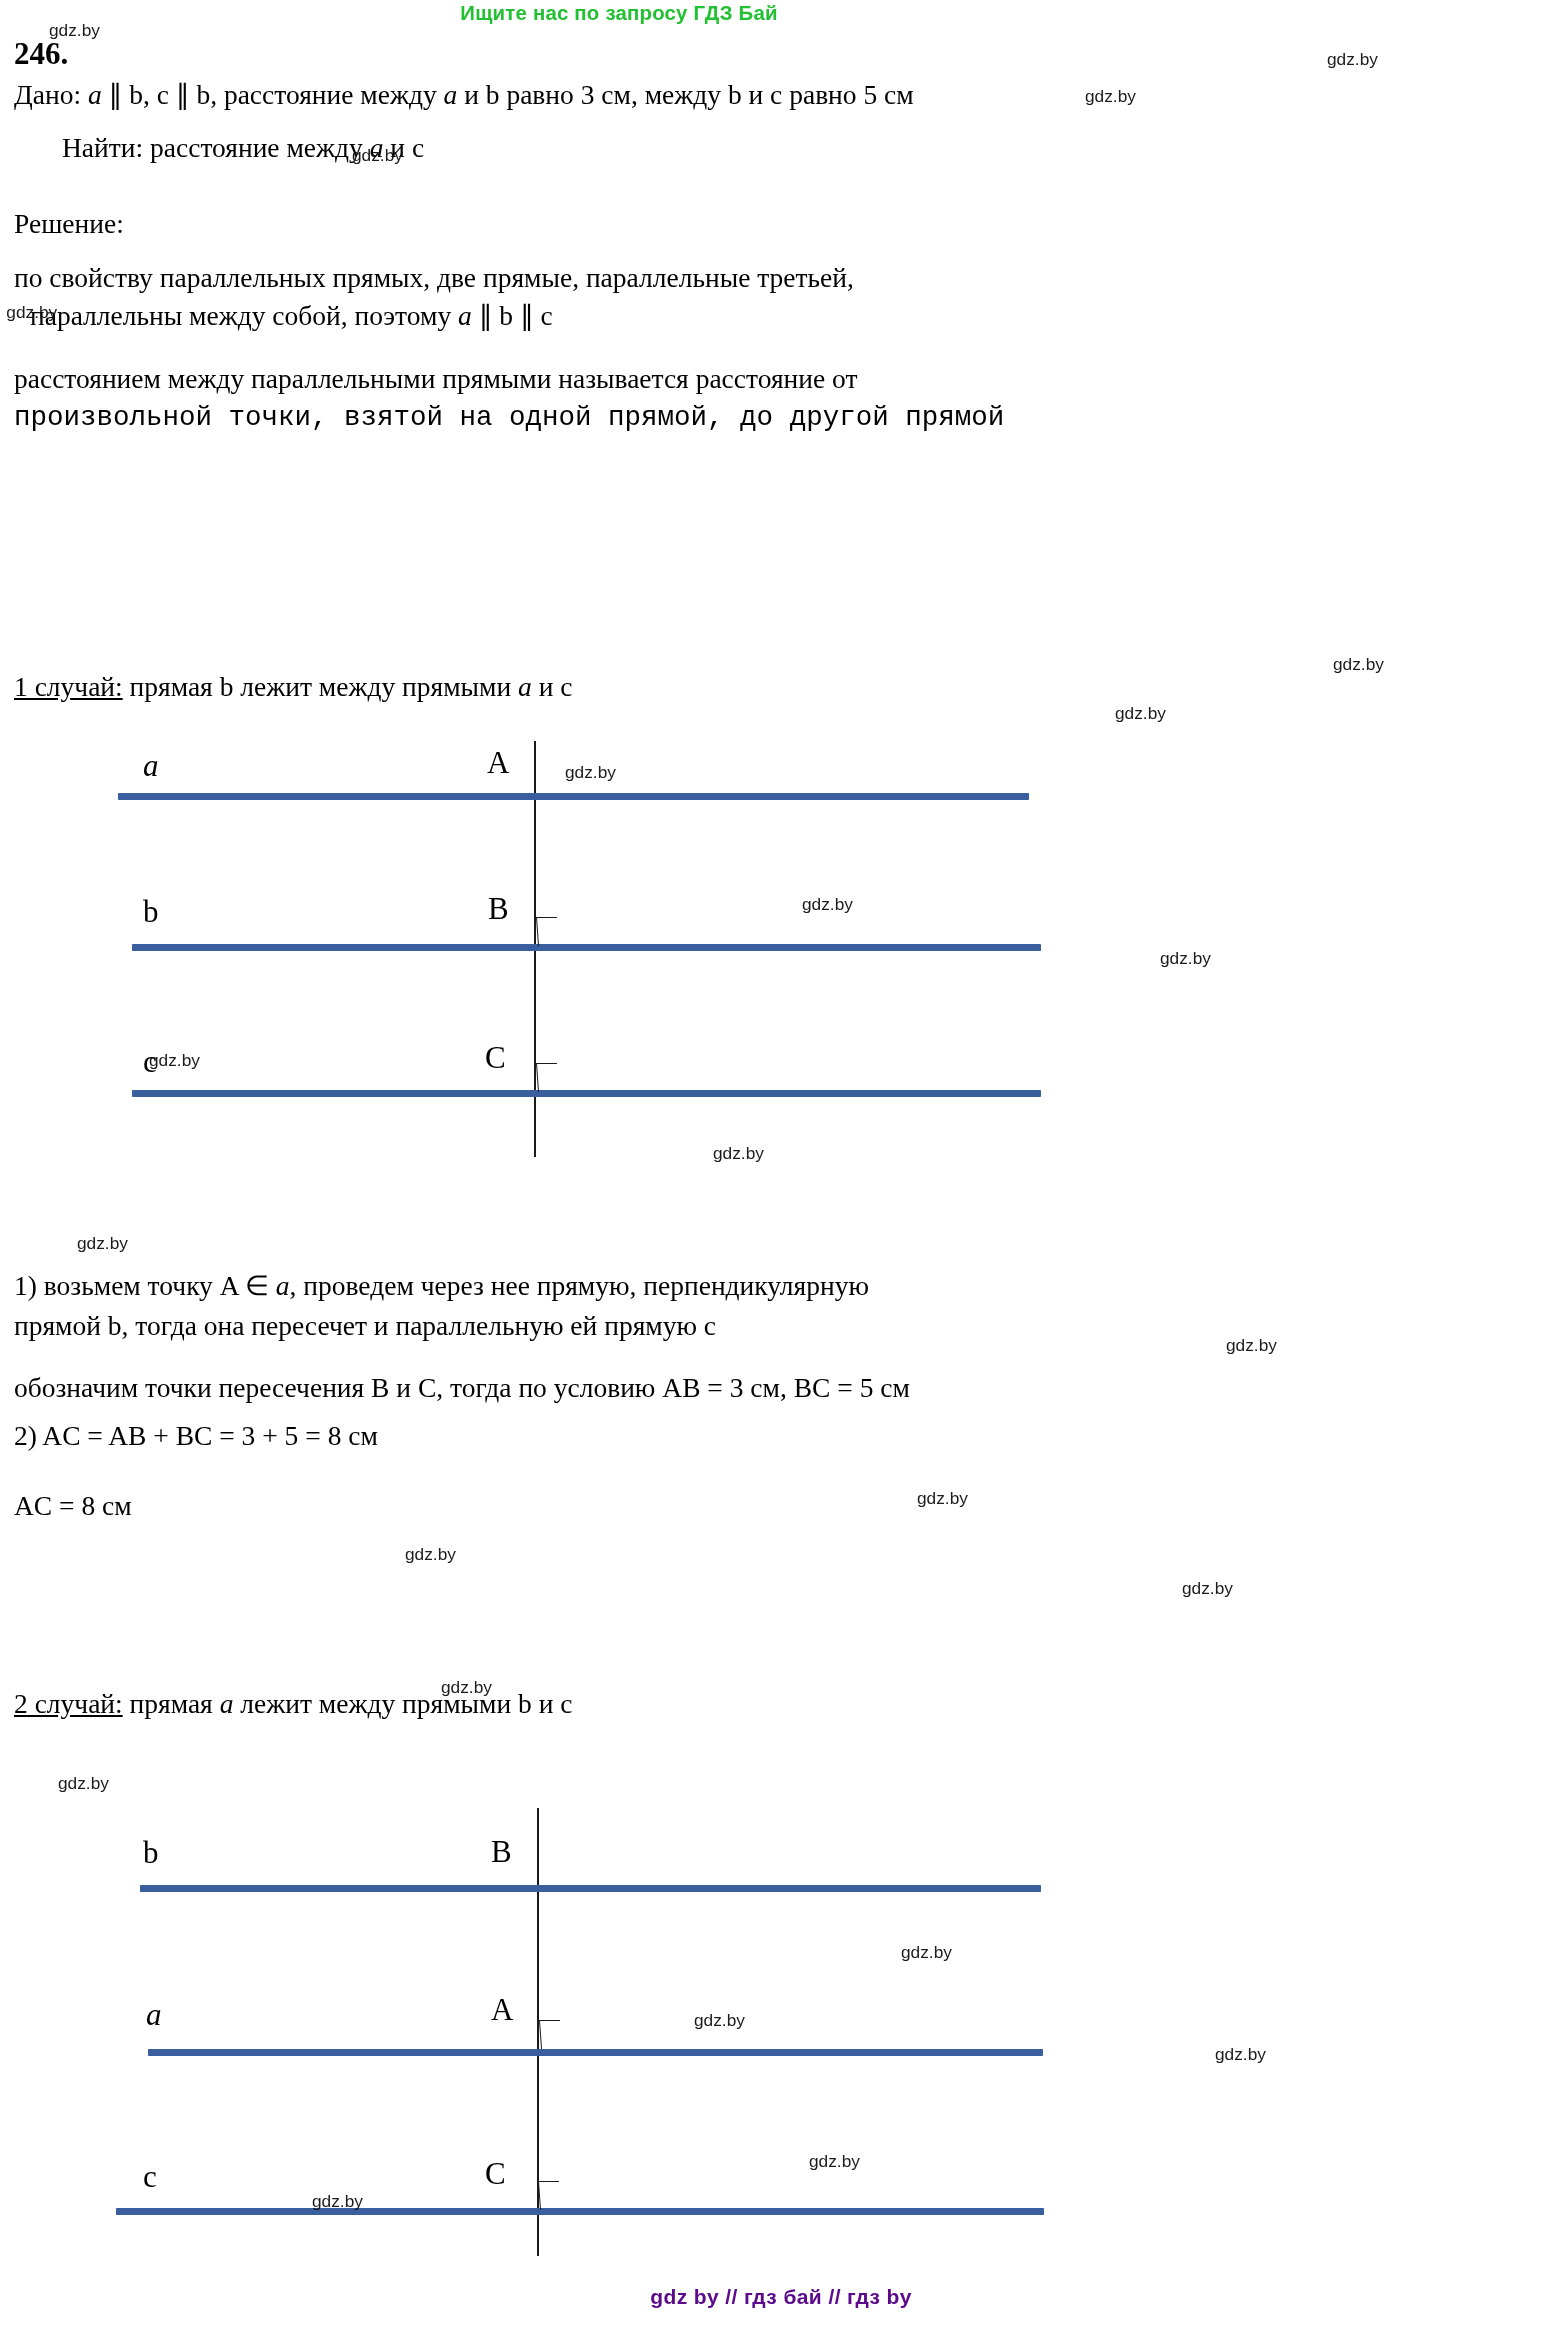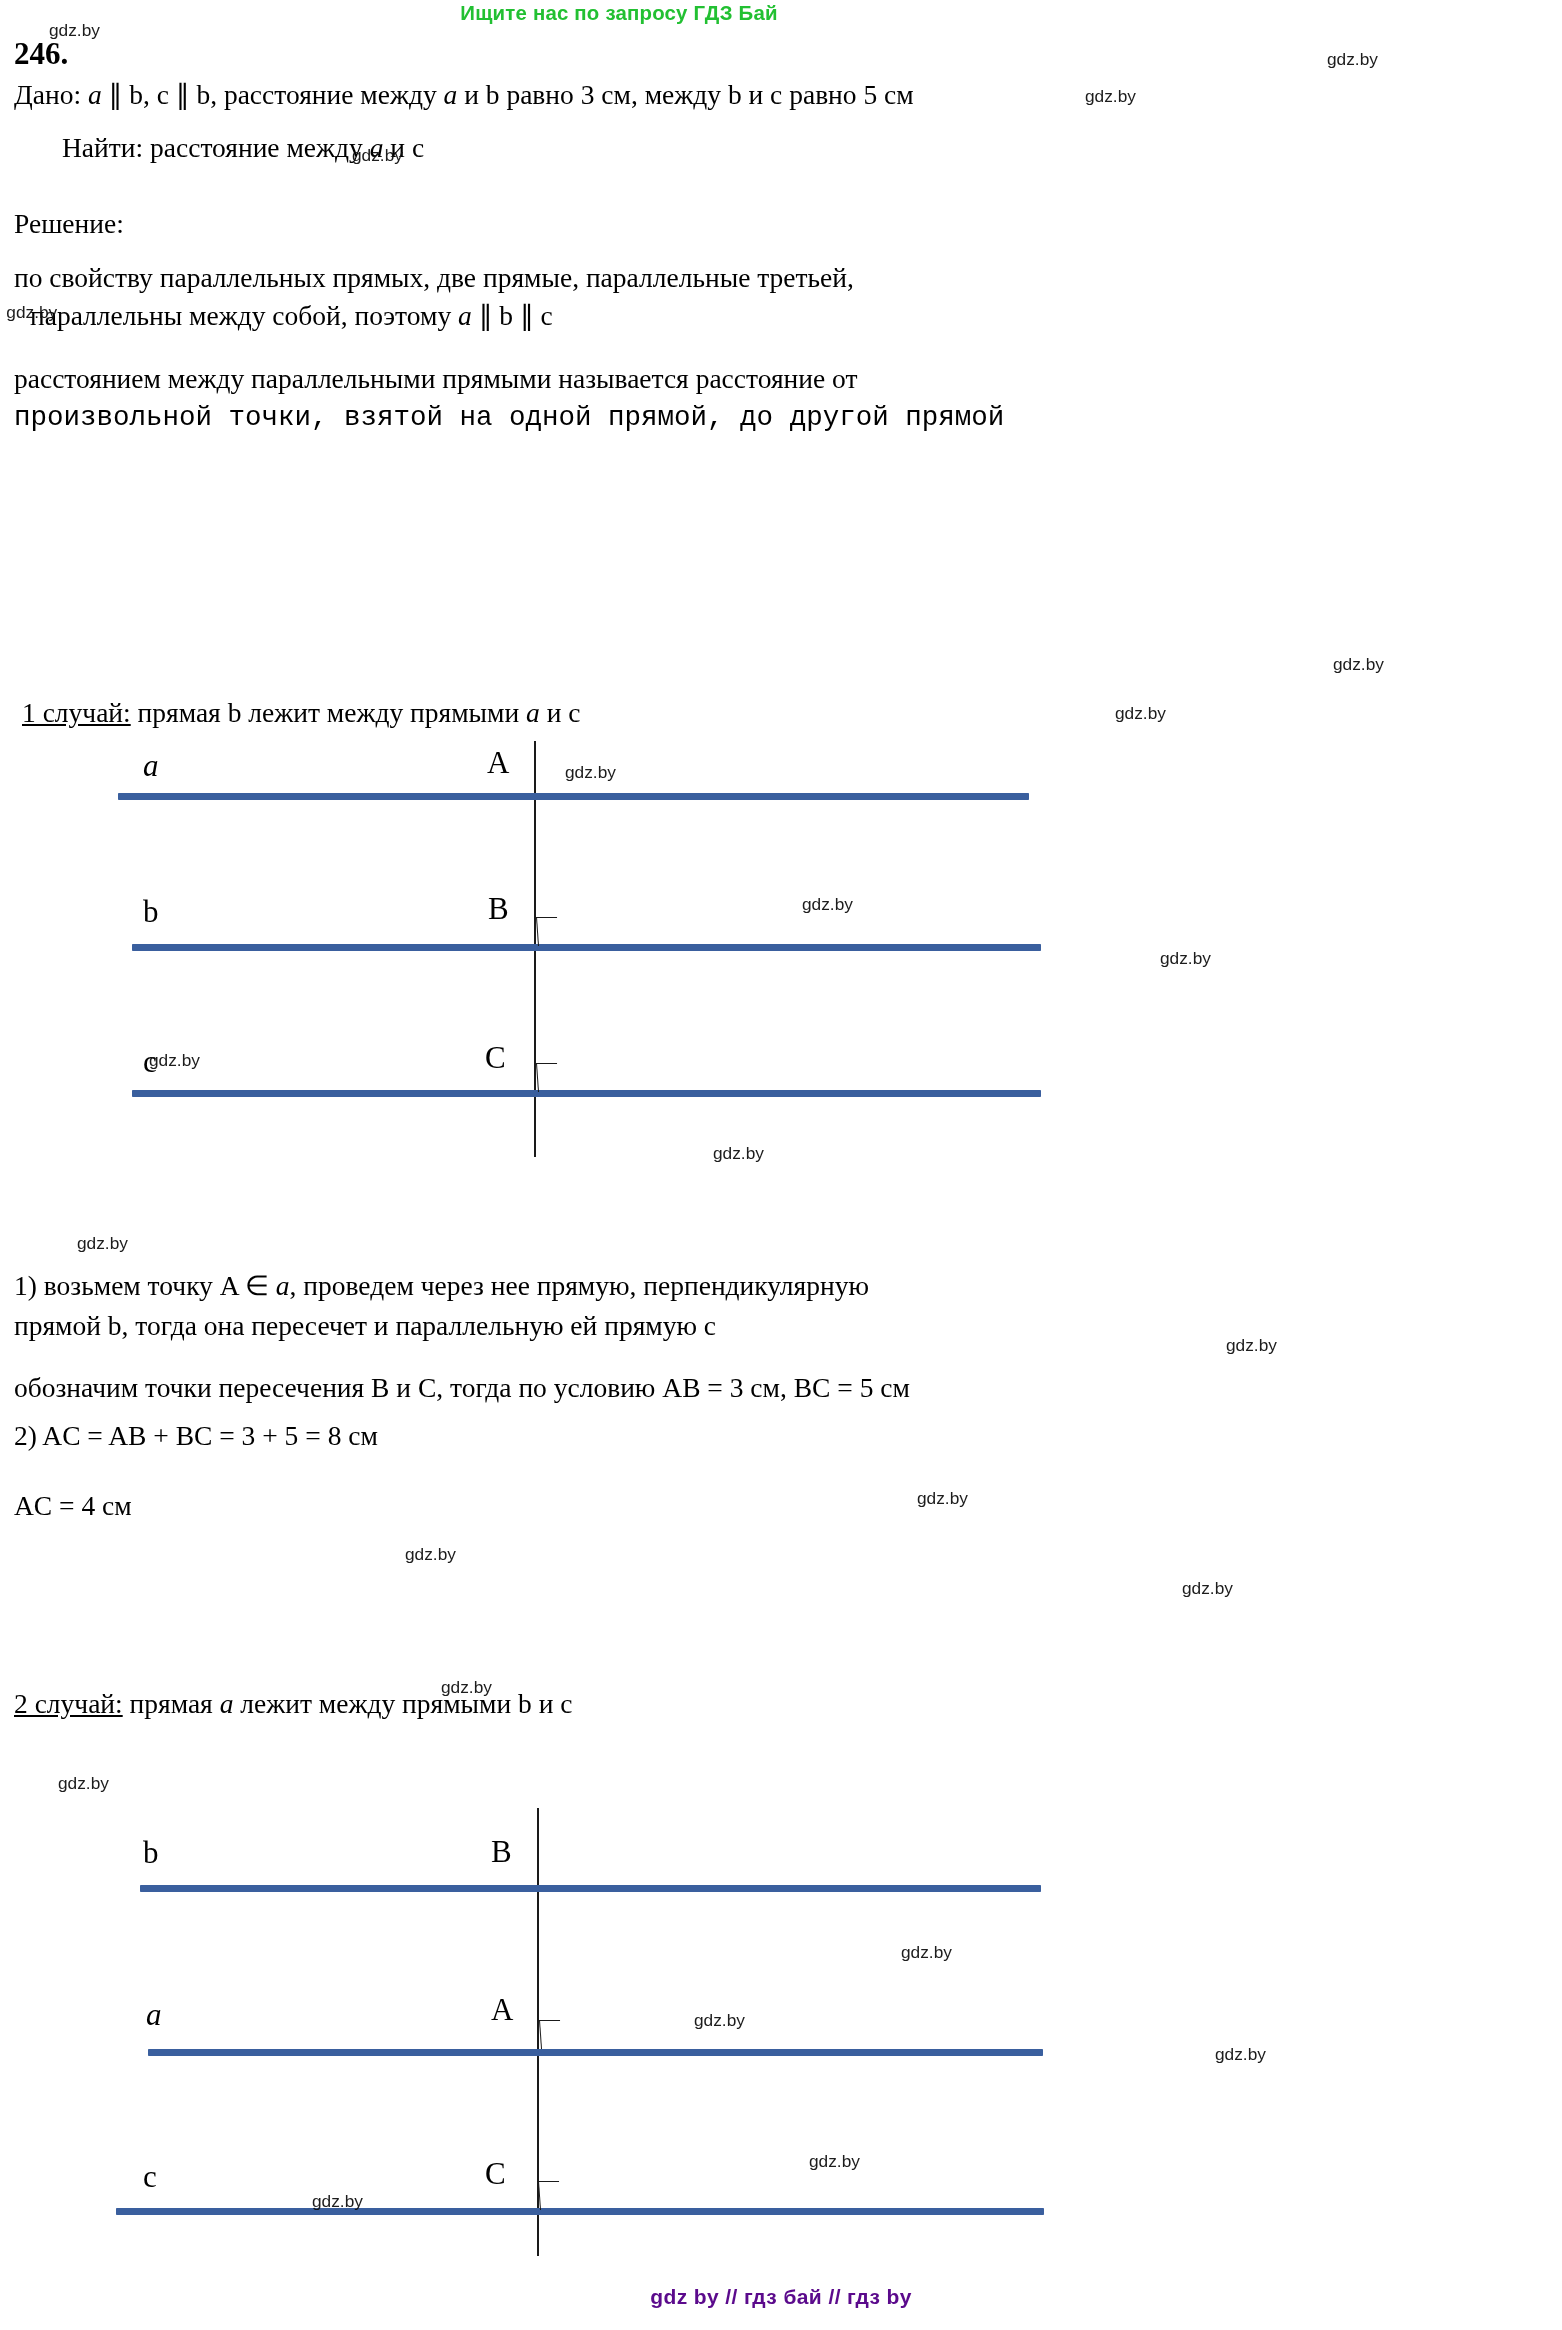--- a/index.html
+++ b/index.html
@@ -127,21 +127,21 @@
 <div class="abs body-line" style="left:14px; top:262px;">по свойству параллельных прямых, две прямые, параллельные третьей,</div>
 
 <div class="abs body-line" style="left:30px; top:300px;">
   параллельны между собой, поэтому <span class="ital">a</span> ∥ b ∥ с
 </div>
 
 <div class="abs body-line" style="left:14px; top:363px;">расстоянием между параллельными прямыми называется расстояние от</div>
 
 <div class="abs body-line" style="left:14px; top:402px;font-family:Liberation Mono, monospace;">произвольной точки, взятой на одной прямой, до другой прямой</div>
 
-<div class="abs case-head" style="left:14px; top:697px;margin-left:8px;">
+<div class="abs case-head" style="left:14px; top:671px;">
   <span class="u">1 случай:</span><span> прямая b лежит между прямыми <span class="ital">a</span> и с</span>
 </div>
 
 <div class="abs" id="case1-diagram" style="left:0; top:730px; width:1562px; height:440px;">
 
   <div class="abs vline" style="left:534px; top:11px; height:416px;"></div>
 
   <div class="abs hline" style="left:118px; top:63px; width:911px;"></div>
   <div class="abs ln-label ital" style="left:143px; top:20.4px;">a</div>
   <div class="abs pt-label" style="left:487px; top:17.3px;">A</div>
@@ -160,21 +160,21 @@
 <div class="abs body-line" style="left:14px; top:1270px;">
   1) возьмем точку A ∈ <span class="ital">a</span>, проведем через нее прямую, перпендикулярную
 </div>
 
 <div class="abs body-line" style="left:14px; top:1310px;">прямой b, тогда она пересечет и параллельную ей прямую с</div>
 
 <div class="abs body-line" style="left:14px; top:1372px;">обозначим точки пересечения B и C, тогда по условию AB = 3 см, BC = 5 см</div>
 
 <div class="abs body-line" style="left:14px; top:1420px;">2) AC = AB + BC = 3 + 5 = 8 см</div>
 
-<div class="abs body-line" style="left:14px; top:1490px;">AC = 4 см</div>
+<div class="abs body-line" style="left:14px; top:1490px;">AC = 8 см</div>
 
 <div class="abs case-head" style="left:14px; top:1688px;">
   <span class="u">2 случай:</span><span> прямая <span class="ital">a</span> лежит между прямыми b и с</span>
 </div>
 
 <div class="abs" id="case2-diagram" style="left:0; top:1806px; width:1562px; height:487px;">
 
   <div class="abs vline" style="left:537px; top:1.6px; height:448px;"></div>
 
   <div class="abs hline" style="left:140px; top:79px; width:901px;"></div>

